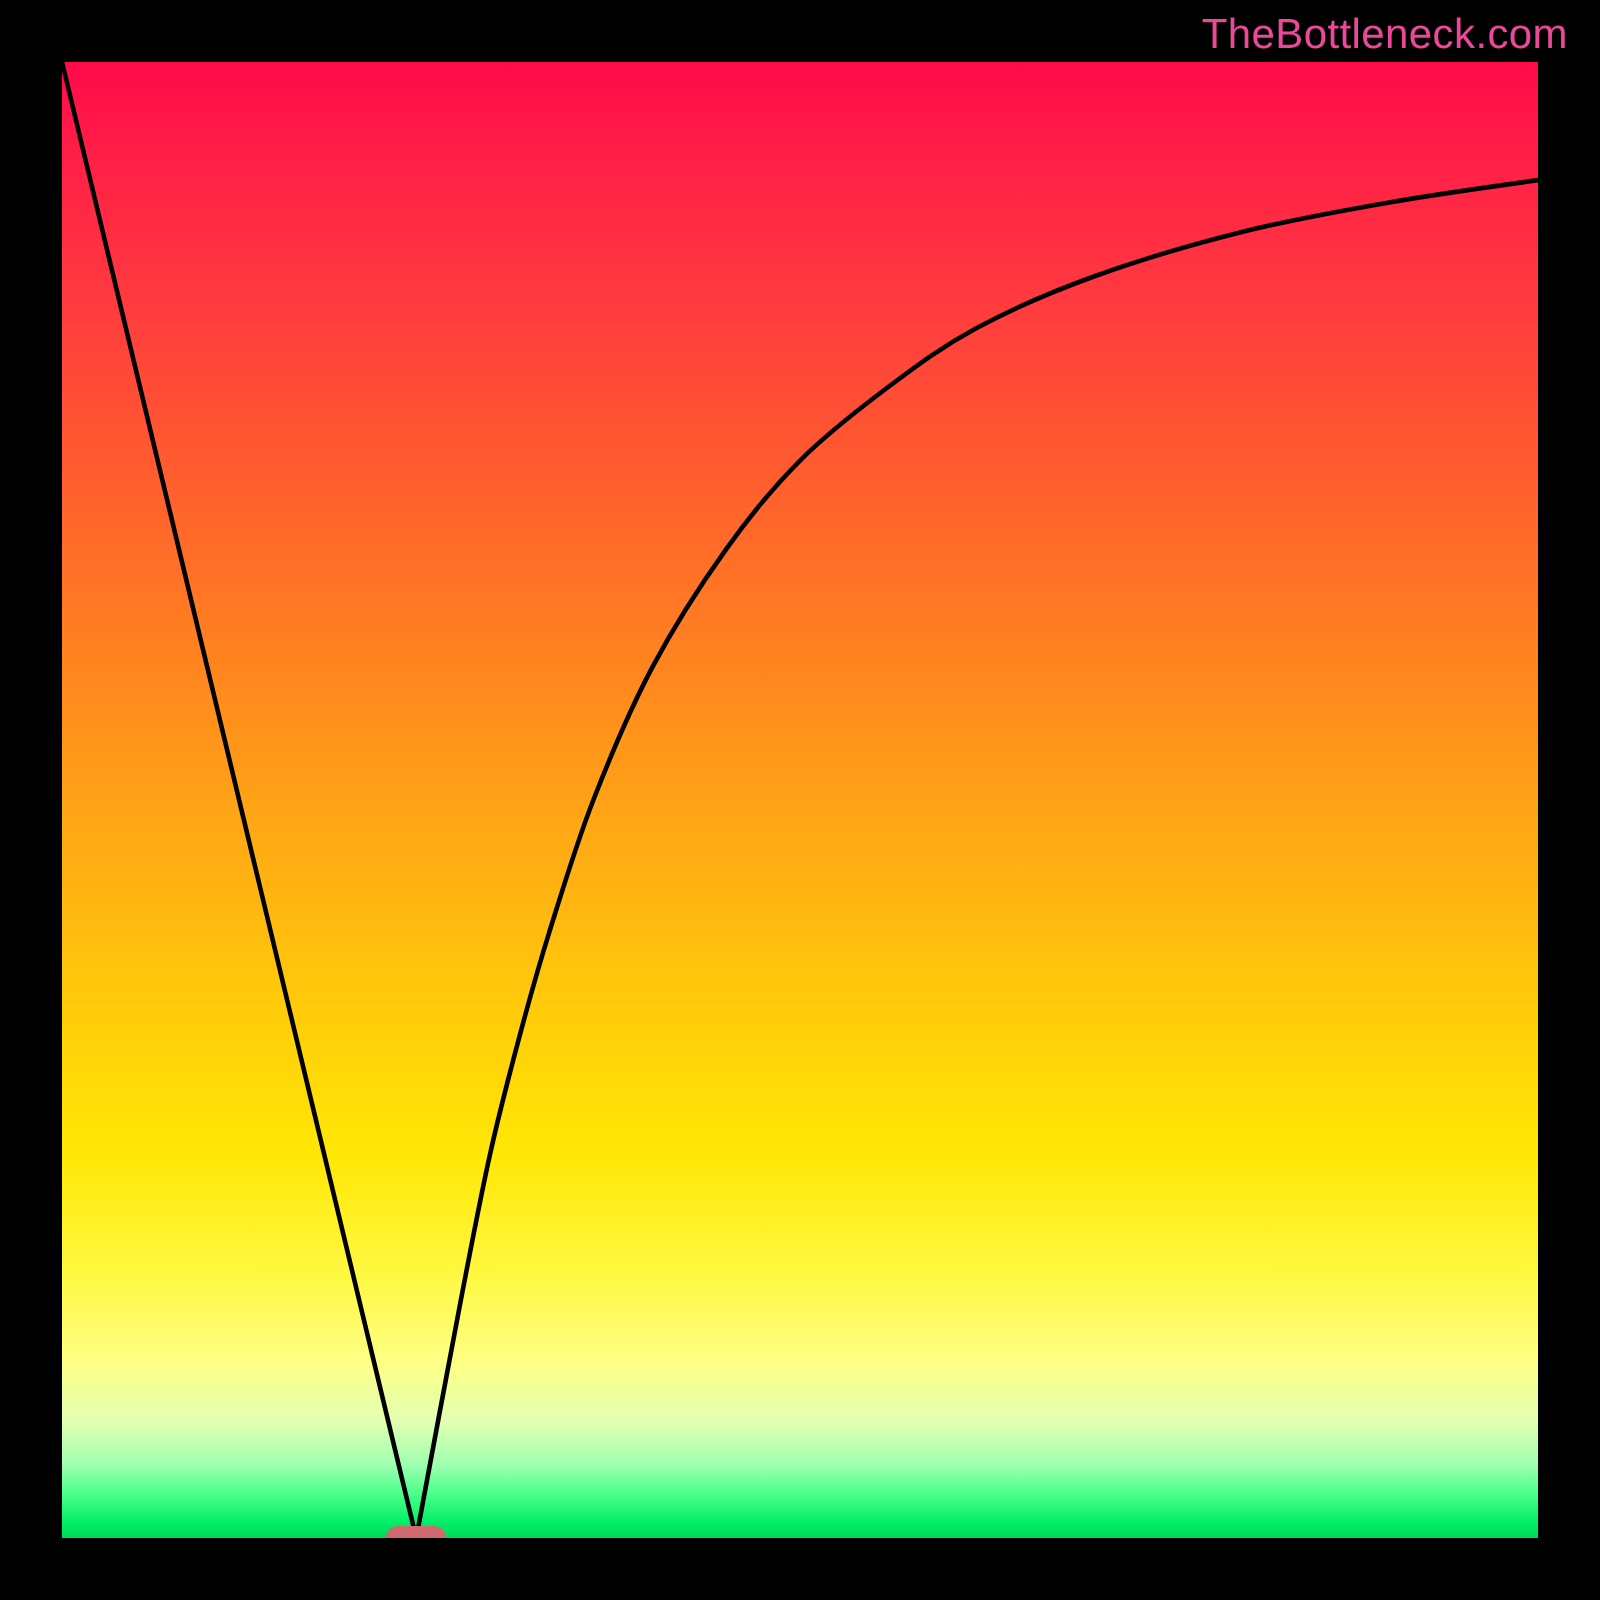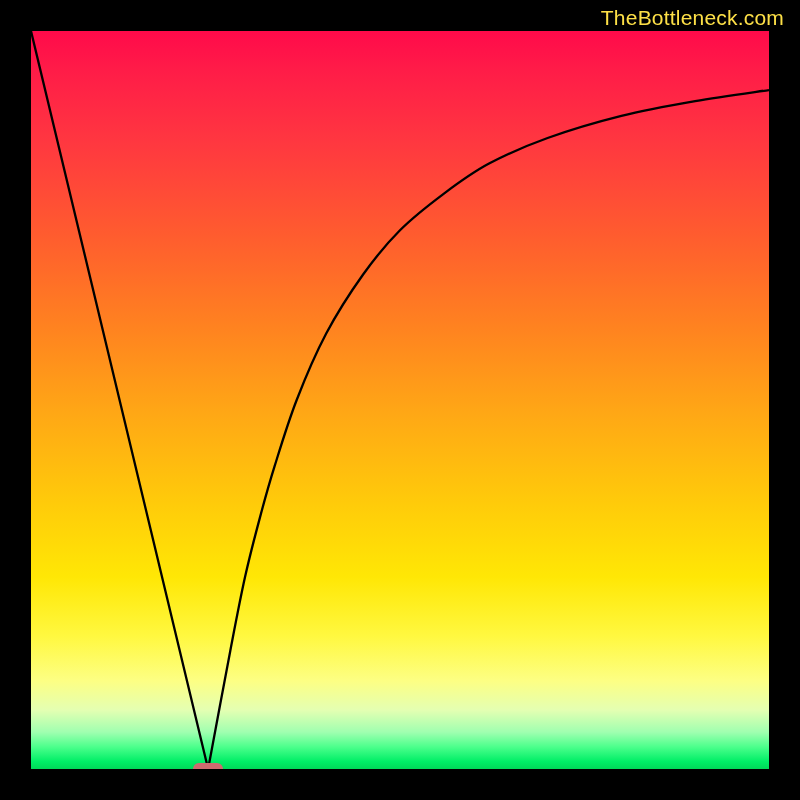--- a/index.html
+++ b/index.html
@@ -50,21 +50,21 @@
     width: 30px;
     height: 12px;
     border-radius: 6px;
     background: #cf6a6f;
     transform: translate(-50%, -50%);
   }
   .watermark {
     position: absolute;
     top: 6px;
     right: 16px;
-    color: #fde047;
+    color: #ec4899;
     font-size: 21px;
     font-weight: 400;
     letter-spacing: 0.2px;
     user-select: none;
   }
 </style>
 </head>
 <body>
 
 <div class="frame">

